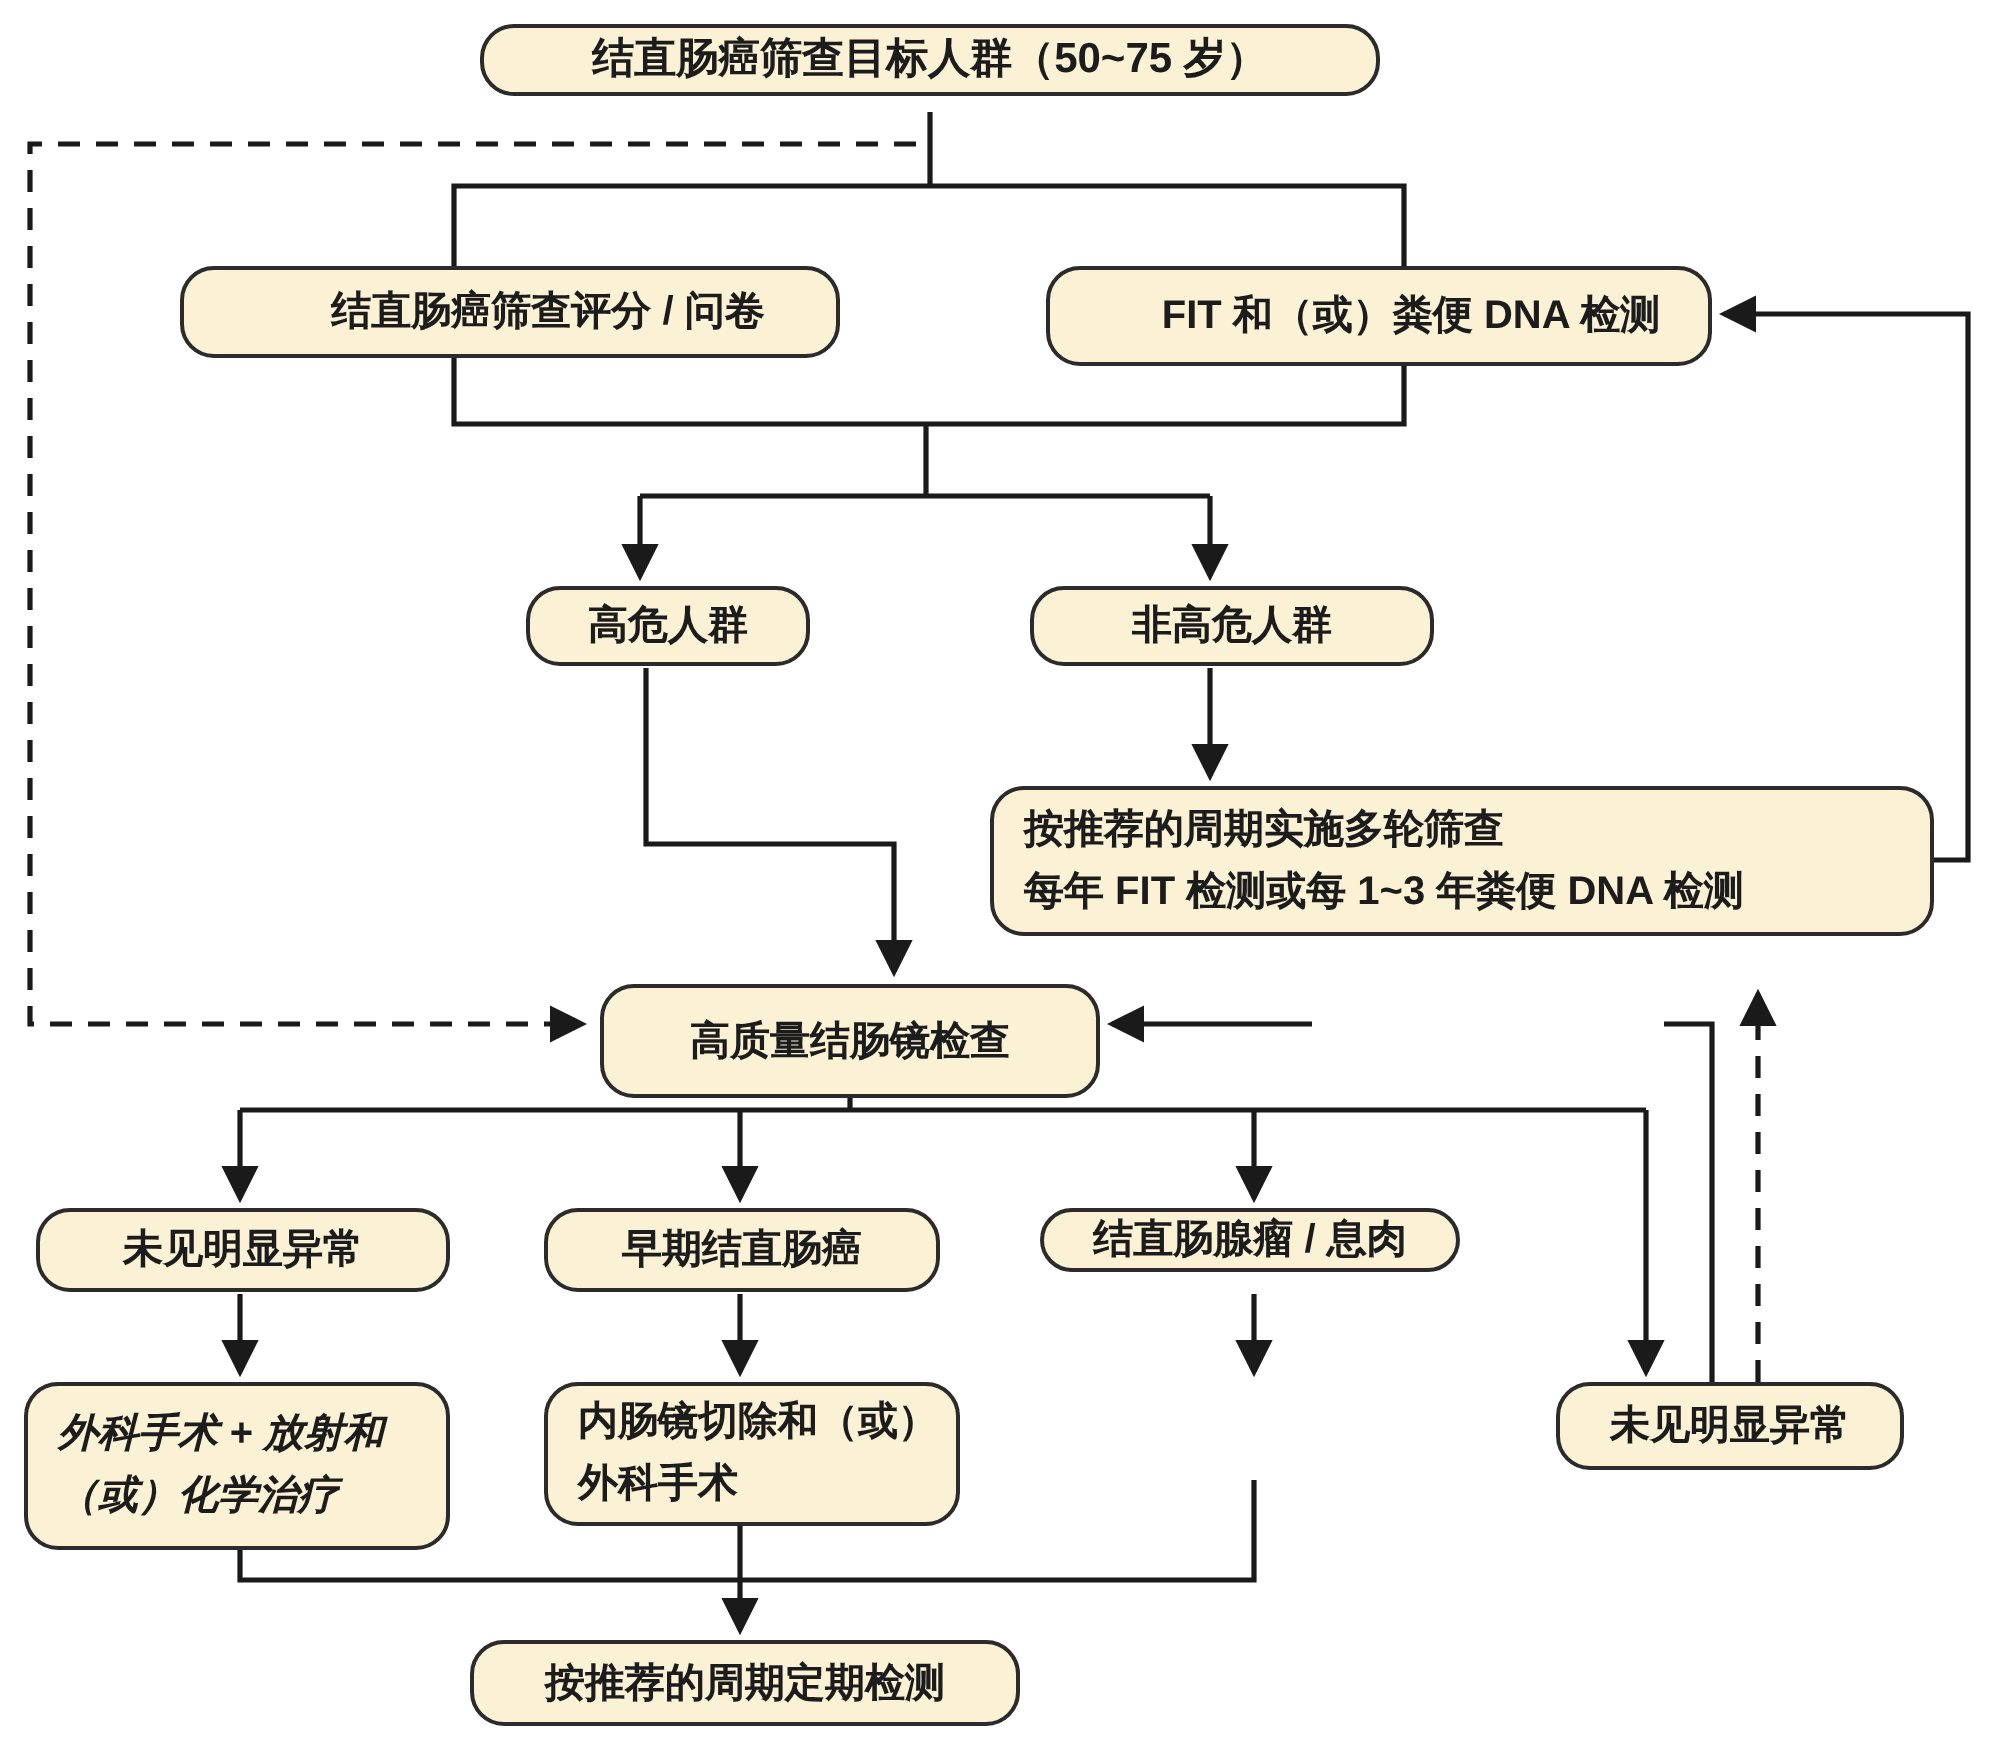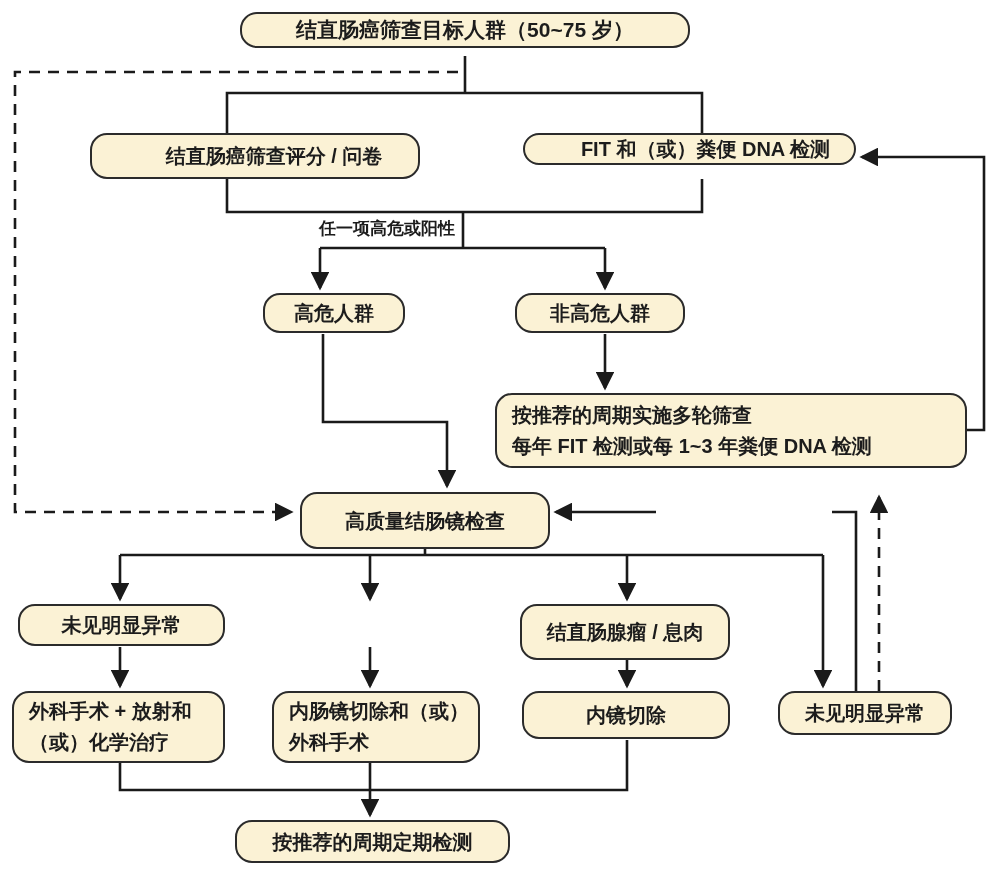--- a/index.html
+++ b/index.html
@@ -48,31 +48,31 @@
   .edge-label {
     position: absolute;
     color: var(--text);
     font-weight: bold;
     font-size: 17px;
     text-align: right;
   }
   
   .n-target   { left:240px; top:12px;  width:450px; height:36px; font-size:21px; }
   .n-score    { left:90px;  top:133px; width:330px; height:46px;padding-left:46px; }
-  .n-fit      { left:523px; top:133px; width:333px; height:32px;padding-left:40px; }
+  .n-fit      { left:523px; top:133px; width:333px; height:50px;padding-left:40px; }
   .n-high     { left:263px; top:293px; width:142px; height:40px; }
-  .n-nonhigh  { left:515px; top:293px; width:170px; height:40px; }
+  .n-nonhigh  { left:515px; top:293px; width:202px; height:40px; }
   .n-routine  { left:495px; top:393px; width:472px; height:75px; }
   .n-colono   { left:300px; top:492px; width:250px; height:57px; }
   .n-interval { left:658px; top:492px; width:172px; height:38px; }
   .n-advanced { left:18px;  top:604px; width:207px; height:42px; }
   .n-early    { left:272px; top:604px; width:198px; height:42px; }
-  .n-adenoma  { left:520px; top:604px; width:210px; height:56px; }
+  .n-adenoma  { left:520px; top:604px; width:210px; height:32px; }
   .n-normal   { left:778px; top:691px; width:174px; height:44px; }
-  .n-surgery  { left:12px;  top:691px; width:213px; height:72px; }
+  .n-surgery  { left:12px;  top:691px; width:213px; height:84px;font-style:italic; }
   .n-endosurg { left:272px; top:691px; width:208px; height:72px; }
   .n-endores  { left:522px; top:691px; width:208px; height:48px; }
   .n-periodic { left:235px; top:820px; width:275px; height:43px; }
   .l-anyhigh  { left:290px; top:217px; width:165px; }
 </style>
 </head>
 <body>
 
 <div class="canvas">
 
@@ -116,42 +116,41 @@
 
     <path class="edge dashed" d="M879,691 V497" marker-end="url(#arw)"></path>
   </svg>
 
   <div class="node n-target">结直肠癌筛查目标人群（50~75 岁）</div>
 
   <div class="node n-score">结直肠癌筛查评分 / 问卷</div>
 
   <div class="node n-fit">FIT 和（或）粪便 DNA 检测</div>
 
-  <div class="edge-label l-anyhigh">任一项高危或阳性</div>
 
   <div class="node n-high">高危人群</div>
 
   <div class="node n-nonhigh">非高危人群</div>
 
   <div class="node left n-routine">按推荐的周期实施多轮筛查
 每年 FIT 检测或每 1~3 年粪便 DNA 检测</div>
 
   <div class="node n-colono">高质量结肠镜检查</div>
 
 
   <div class="node n-advanced">未见明显异常</div>
 
+  <div class="node n-early">早期结直肠癌</div>
 
   <div class="node n-adenoma">结直肠腺瘤 / 息肉</div>
 
   <div class="node n-normal">未见明显异常</div>
 
   <div class="node left n-surgery">外科手术 + 放射和
 （或）化学治疗</div>
 
   <div class="node left n-endosurg">内肠镜切除和（或）
 外科手术</div>
 
-  <div class="node n-endores">内镜切除</div>
 
   <div class="node n-periodic">按推荐的周期定期检测</div>
 
 </div>
 
 </body></html>

